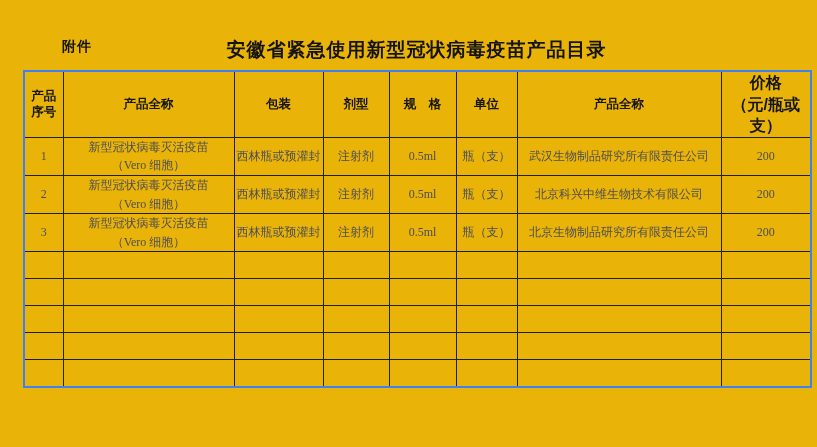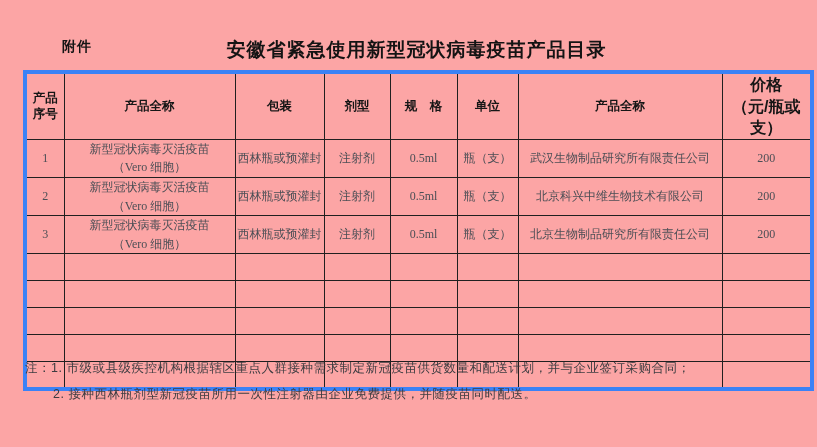--- a/index.html
+++ b/index.html
@@ -12,21 +12,21 @@
     width: 817px;
     height: 447px;
     overflow: hidden;
     font-family: "Liberation Sans", sans-serif;
     position: relative;
   }
   .doc-page {
     position: relative;
     width: 817px;
     height: 447px;
-    background: #fca5a5;
+    background: #eab308;
   }
   .header-line {
     position: relative;
     padding-top: 38px;
     height: 62px;
   }
   .attachment-label {
     position: absolute;
     left: 62px;
     top: 38px;
@@ -46,21 +46,21 @@
     color: #141414;
     letter-spacing: 1px;
   }
   table.catalog {
     position: absolute;
     left: 23px;
     top: 70px;
     width: 787px;
     border-collapse: collapse;
     table-layout: fixed;
-    border: 4px solid #3b82f6;
+    border: 2px solid #3b82f6;
   }
   table.catalog th,
   table.catalog td {
     border: 1px solid #202020;
     text-align: center;
     vertical-align: middle;
     padding: 0 2px;
     overflow: hidden;
   }
   table.catalog th {
@@ -211,18 +211,14 @@
           <td></td>
           <td></td>
           <td></td>
           <td></td>
           <td></td>
           <td></td>
       </tr>
     </tbody>
   </table>
 
-  <div class="notes">
-    <div class="note-line">注：1. 市级或县级疾控机构根据辖区重点人群接种需求制定新冠疫苗供货数量和配送计划，并与企业签订采购合同；</div>
-    <div class="note-line indented">2. 接种西林瓶剂型新冠疫苗所用一次性注射器由企业免费提供，并随疫苗同时配送。</div>
-  </div>
 
 </div>
 
 </body></html>

